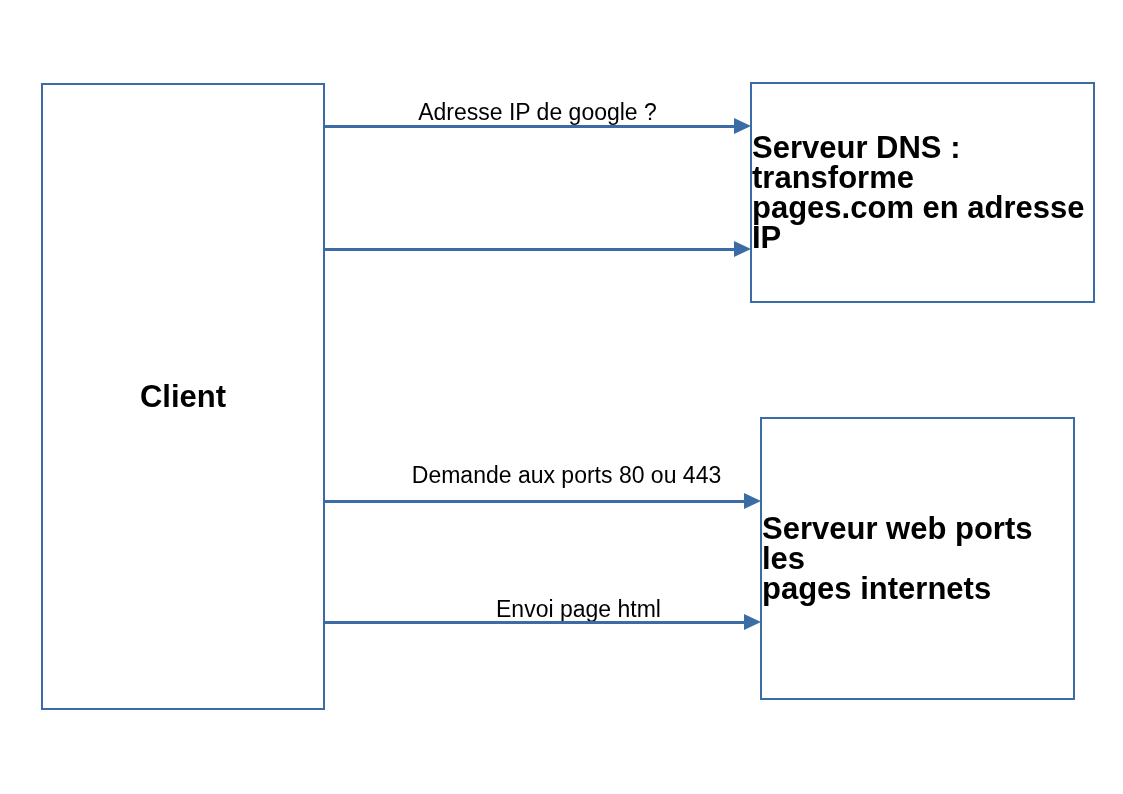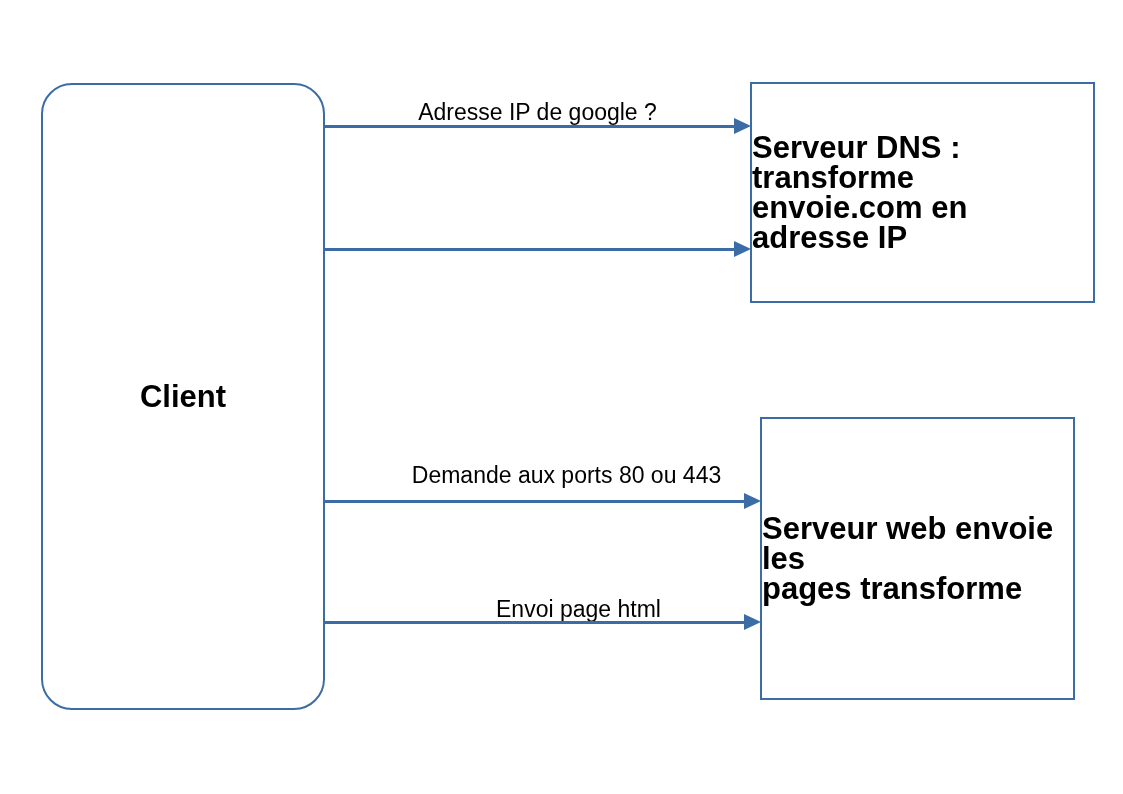--- a/index.html
+++ b/index.html
@@ -23,21 +23,21 @@
     border: 2px solid var(--line);
     background: var(--bg);
     display: flex;
     align-items: center;
     justify-content: center;
     text-align: left;
     font-weight: bold;
     font-size: 31px;
     line-height: 30px;
   }
-  .client-box { left: 41px; top: 83px; width: 284px; height: 627px; border-radius: 31px; }
+  .client-box { left: 41px; top: 83px; width: 284px; height: 627px; }
   .dns-box    { left: 750px; top: 82px; width: 345px; height: 221px; }
   .web-box    { left: 760px; top: 417px; width: 315px; height: 283px; }
   .arrow-line {
     position: absolute;
     height: 3px;
     background: var(--line);
   }
   .arrow-head {
     position: absolute;
     width: 0;
@@ -76,28 +76,28 @@
 
 <div class="canvas">
 
   <div class="box client-box">
     <span>Client</span>
   </div>
 
   <div class="box dns-box">
     <div>
       <div>Serveur DNS : transforme</div>
-      <div>envoie.com en adresse IP</div>
+      <div>pages.com en adresse IP</div>
     </div>
   </div>
 
   <div class="box web-box">
     <div>
-      <div>Serveur web envoie les</div>
-      <div>pages transforme</div>
+      <div>Serveur web ports les</div>
+      <div>pages internets</div>
     </div>
   </div>
 
   <div class="arrow-label a1-label">Adresse IP de google ?</div>
   <div class="arrow-line a1-line"></div>
   <div class="arrow-head a1-head"></div>
 
   <div class="arrow-line a2-line"></div>
   <div class="arrow-head a2-head"></div>
 

